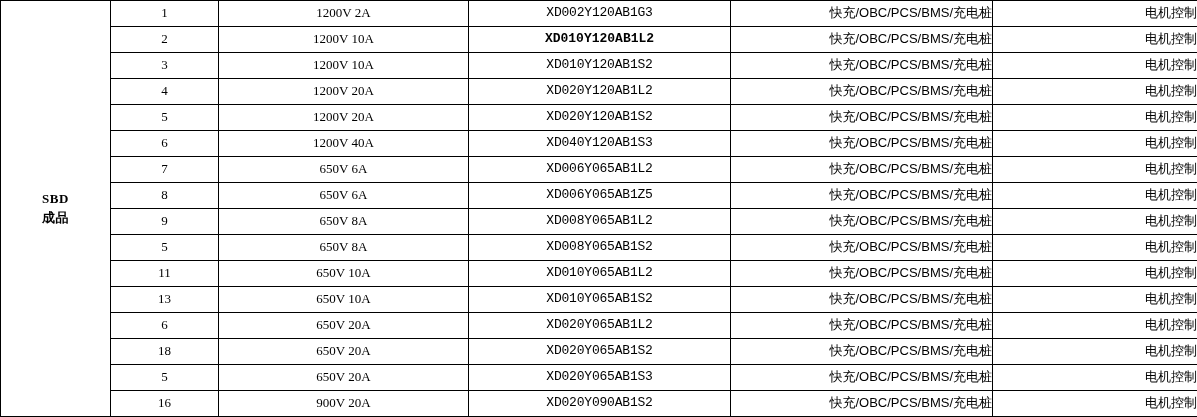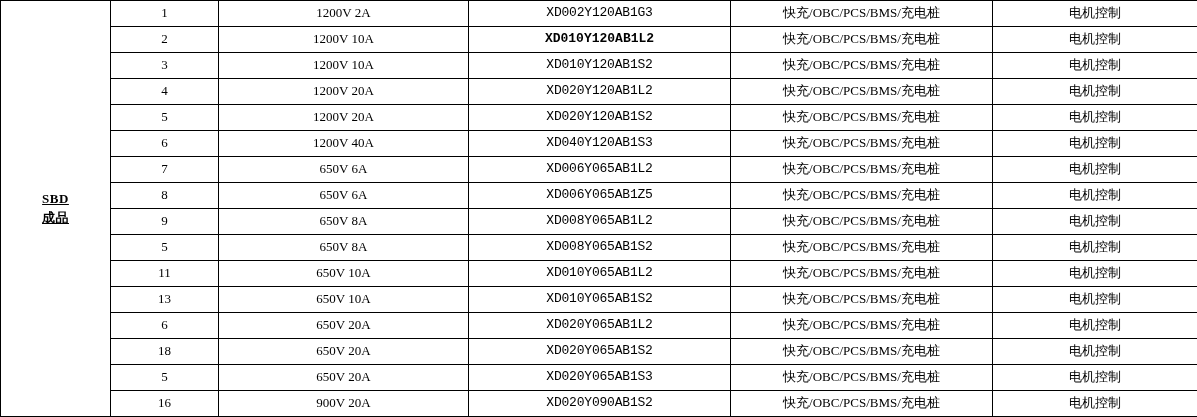--- a/index.html
+++ b/index.html
@@ -36,39 +36,39 @@
   col.c-part     { width: 262px; }
   col.c-app      { width: 262px; }
   col.c-use      { width: 205px; }
 
   td.category-cell {
     text-align: center;
     font-weight: bold;
     font-size: 14px;
     letter-spacing: 0.5px;
   }
-  td.category-cell .cat-line { display: block; line-height: 1.45; text-decoration: underline; }
+  td.category-cell .cat-line { display: block; line-height: 1.45; }
   td.index-cell {
     text-align: center;
     font-size: 13px;
   }
   td.spec-cell,
   td.part-cell {
     text-align: center;
     padding-left: 8px;
     font-size: 13px;
     font-family: "Liberation Mono", monospace;
     letter-spacing: -0.2px;
   }
   td.spec-cell { font-family: "Liberation Serif", serif; letter-spacing: 0; }
   td.app-cell,
   td.use-cell {
-    text-align: center;
-    font-size: 13px;
-    font-family: Liberation Serif, serif;
+    text-align: right;
+    font-size: 13px;
+    font-family: Liberation Sans, sans-serif;
   }
   td.part-cell.bold-part {
     font-weight: bold;
     letter-spacing: 0;
   }
 </style>
 </head>
 <body>
 
 <table class="spec-table">

